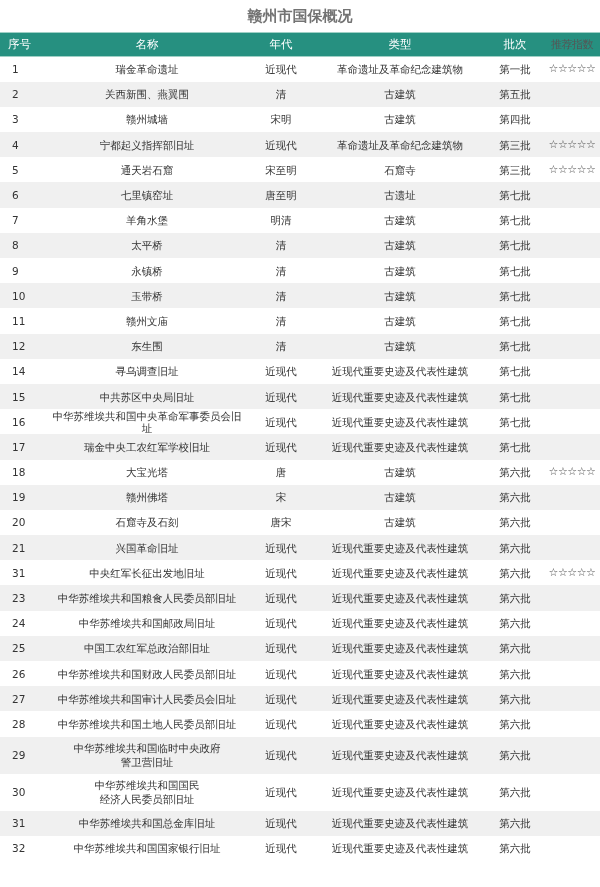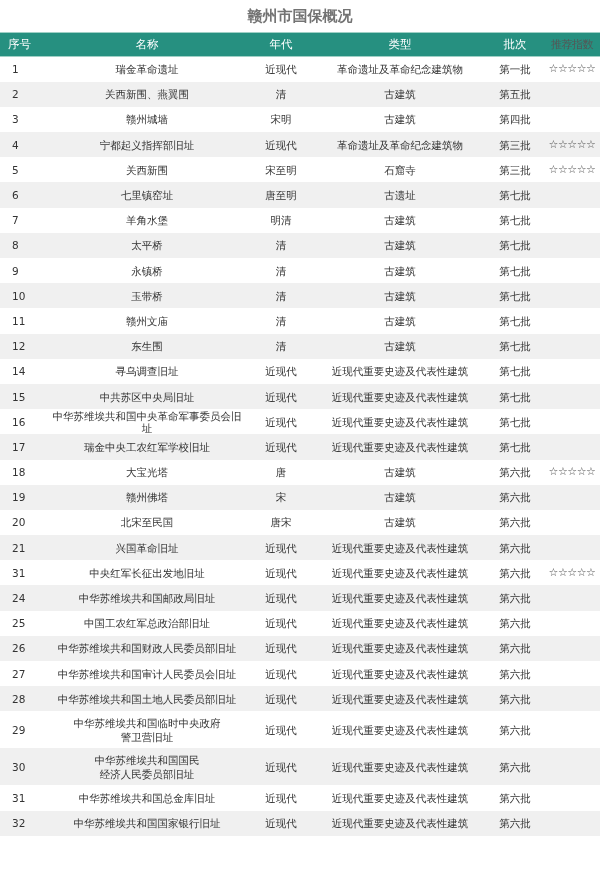--- a/index.html
+++ b/index.html
@@ -71,21 +71,21 @@
       <tr>
         <td class="c-no">4</td>
         <td class="c-name">宁都起义指挥部旧址</td>
         <td class="c-era">近现代</td>
         <td class="c-type">革命遗址及革命纪念建筑物</td>
         <td class="c-batch">第三批</td>
         <td class="c-star">☆☆☆☆☆</td>
       </tr>
       <tr>
         <td class="c-no">5</td>
-        <td class="c-name">关西新围</td>
+        <td class="c-name">通天岩石窟</td>
         <td class="c-era">宋至明</td>
         <td class="c-type">石窟寺</td>
         <td class="c-batch">第三批</td>
         <td class="c-star">☆☆☆☆☆</td>
       </tr>
       <tr>
         <td class="c-no">6</td>
         <td class="c-name">七里镇窑址</td>
         <td class="c-era">唐至明</td>
         <td class="c-type">古遗址</td>
@@ -183,41 +183,49 @@
       <tr>
         <td class="c-no">19</td>
         <td class="c-name">赣州佛塔</td>
         <td class="c-era">宋</td>
         <td class="c-type">古建筑</td>
         <td class="c-batch">第六批</td>
         <td class="c-star"></td>
       </tr>
       <tr>
         <td class="c-no">20</td>
-        <td class="c-name">北宋至民国</td>
+        <td class="c-name">石窟寺及石刻</td>
         <td class="c-era">唐宋</td>
         <td class="c-type">古建筑</td>
         <td class="c-batch">第六批</td>
         <td class="c-star"></td>
       </tr>
       <tr>
         <td class="c-no">21</td>
         <td class="c-name">兴国革命旧址</td>
         <td class="c-era">近现代</td>
         <td class="c-type">近现代重要史迹及代表性建筑</td>
         <td class="c-batch">第六批</td>
         <td class="c-star"></td>
       </tr>
       <tr>
         <td class="c-no">31</td>
         <td class="c-name">中央红军长征出发地旧址</td>
         <td class="c-era">近现代</td>
         <td class="c-type">近现代重要史迹及代表性建筑</td>
         <td class="c-batch">第六批</td>
         <td class="c-star">☆☆☆☆☆</td>
+      </tr>
+      <tr>
+        <td class="c-no">23</td>
+        <td class="c-name">中华苏维埃共和国粮食人民委员部旧址</td>
+        <td class="c-era">近现代</td>
+        <td class="c-type">近现代重要史迹及代表性建筑</td>
+        <td class="c-batch">第六批</td>
+        <td class="c-star"></td>
       </tr>
       <tr>
         <td class="c-no">24</td>
         <td class="c-name">中华苏维埃共和国邮政局旧址</td>
         <td class="c-era">近现代</td>
         <td class="c-type">近现代重要史迹及代表性建筑</td>
         <td class="c-batch">第六批</td>
         <td class="c-star"></td>
       </tr>
       <tr>

